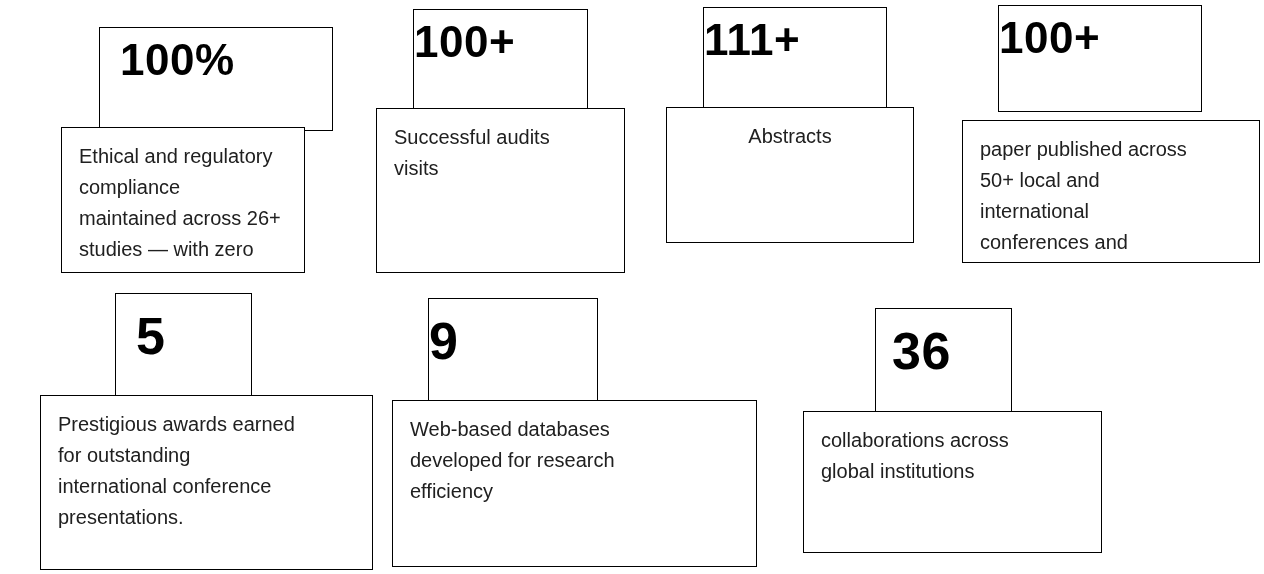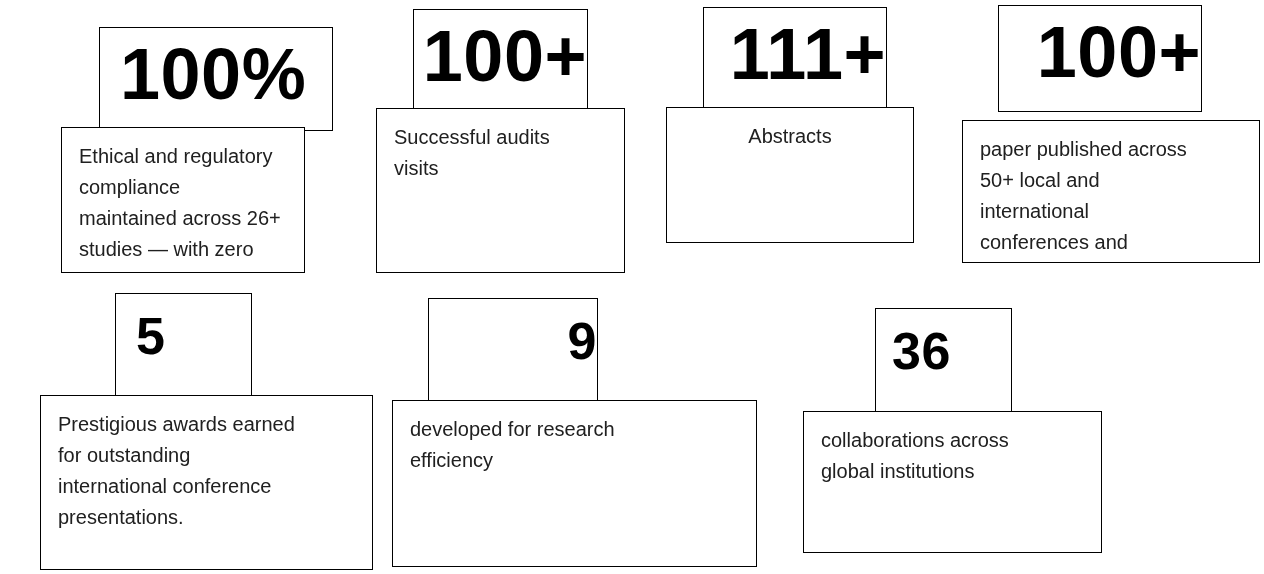--- a/index.html
+++ b/index.html
@@ -19,24 +19,24 @@
     position: absolute;
     box-sizing: border-box;
     background: #ffffff;
     border: 1.5px solid #000000;
     z-index: 1;
     color: #000000;
     font-weight: 600;
     line-height: 1;
     letter-spacing: 0.5px;
   }
-  .numbox.row1 { font-size: 72px; padding-top: 10px; }
+  .numbox.row1 { font-size: 44px; padding-top: 10px; }
   .numbox.row2 { font-size: 52px; padding-top: 16px; }
   .numbox.align-left   { text-align: left; padding-left: 20px; }
-  .numbox.align-center { text-align: right; }
+  .numbox.align-center { text-align: left; }
   .textbox {
     position: absolute;
     box-sizing: border-box;
     background: #ffffff;
     border: 1.5px solid #000000;
     z-index: 2;
     color: #202020;
     font-size: 20px;
     line-height: 31px;
     padding: 13px 17px;
@@ -113,20 +113,21 @@
         </div>
     </div>
   </div>
 
   <div>
     <div class="numbox row2 align-center" style="left:428px; top:298px; width:170px; height:106px;">
       <span>9</span>
     </div>
     <div class="textbox" style="left:392px; top:400px; width:365px; height:167px;">
       <div class="desc">
+          <div>Web-based databases</div>
           <div>developed for research</div>
           <div>efficiency</div>
         </div>
     </div>
   </div>
 
   <div>
     <div class="numbox row2 align-left" style="left:875px; top:308px; width:137px; height:107px; padding-left:16px;">
       <span>36</span>
     </div>

